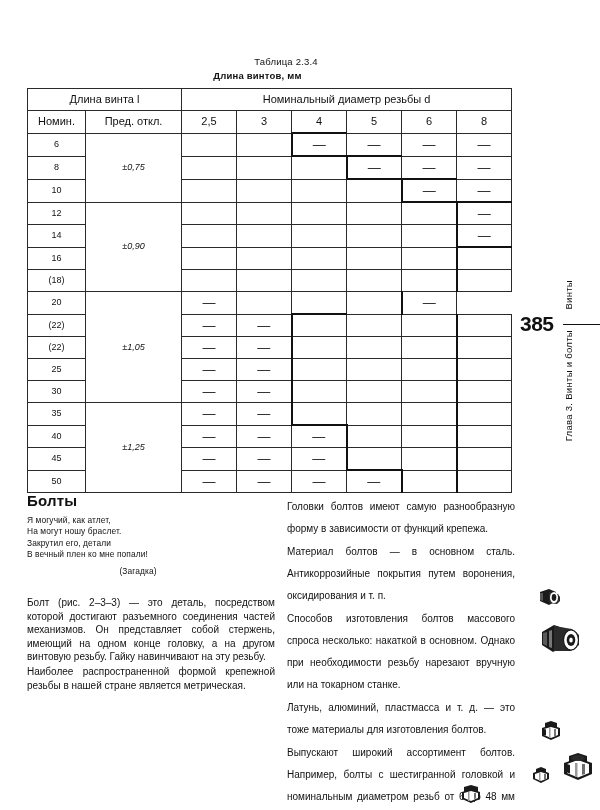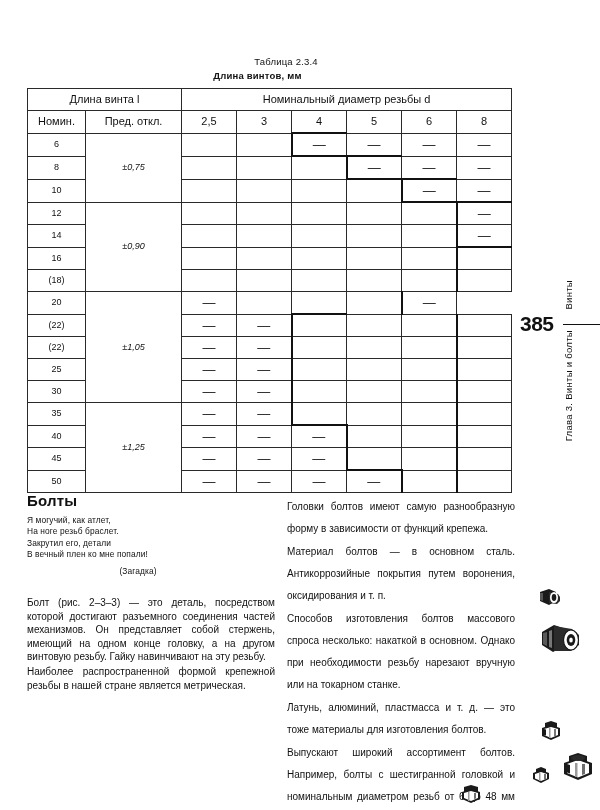--- a/index.html
+++ b/index.html
@@ -276,21 +276,21 @@
             <td></td>
           </tr>
         </tbody>
     </table>
   </div>
 
   <div class="col-left">
     <h2 class="sec-title">Болты</h2>
     <div class="poem">
       <span>Я могучий, как атлет,</span><br>
-      <span>На ноге резьб браслет.</span><br>
+      <span>На могут ношу браслет.</span><br>
       <span>Закрутил его, детали</span><br>
       <span>В вечный плен ко мне попали!</span>
       <span class="sig">(Загадка)</span>
     </div>
     <p class="body first">Болт (рис. 2–3–3) — это деталь, посредством которой достигают разъемного соединения частей механизмов. Он представляет собой стержень, имеющий на одном конце головку, а на другом винтовую резьбу. Гайку навинчивают на эту резьбу.</p>
     <p class="body">Наиболее распространенной формой крепежной резьбы в нашей стране является метрическая.</p>
   </div>
 
   <div class="col-right">
     <p class="body">Головки болтов имеют самую разнообразную форму в зависимости от функций крепежа.</p>

